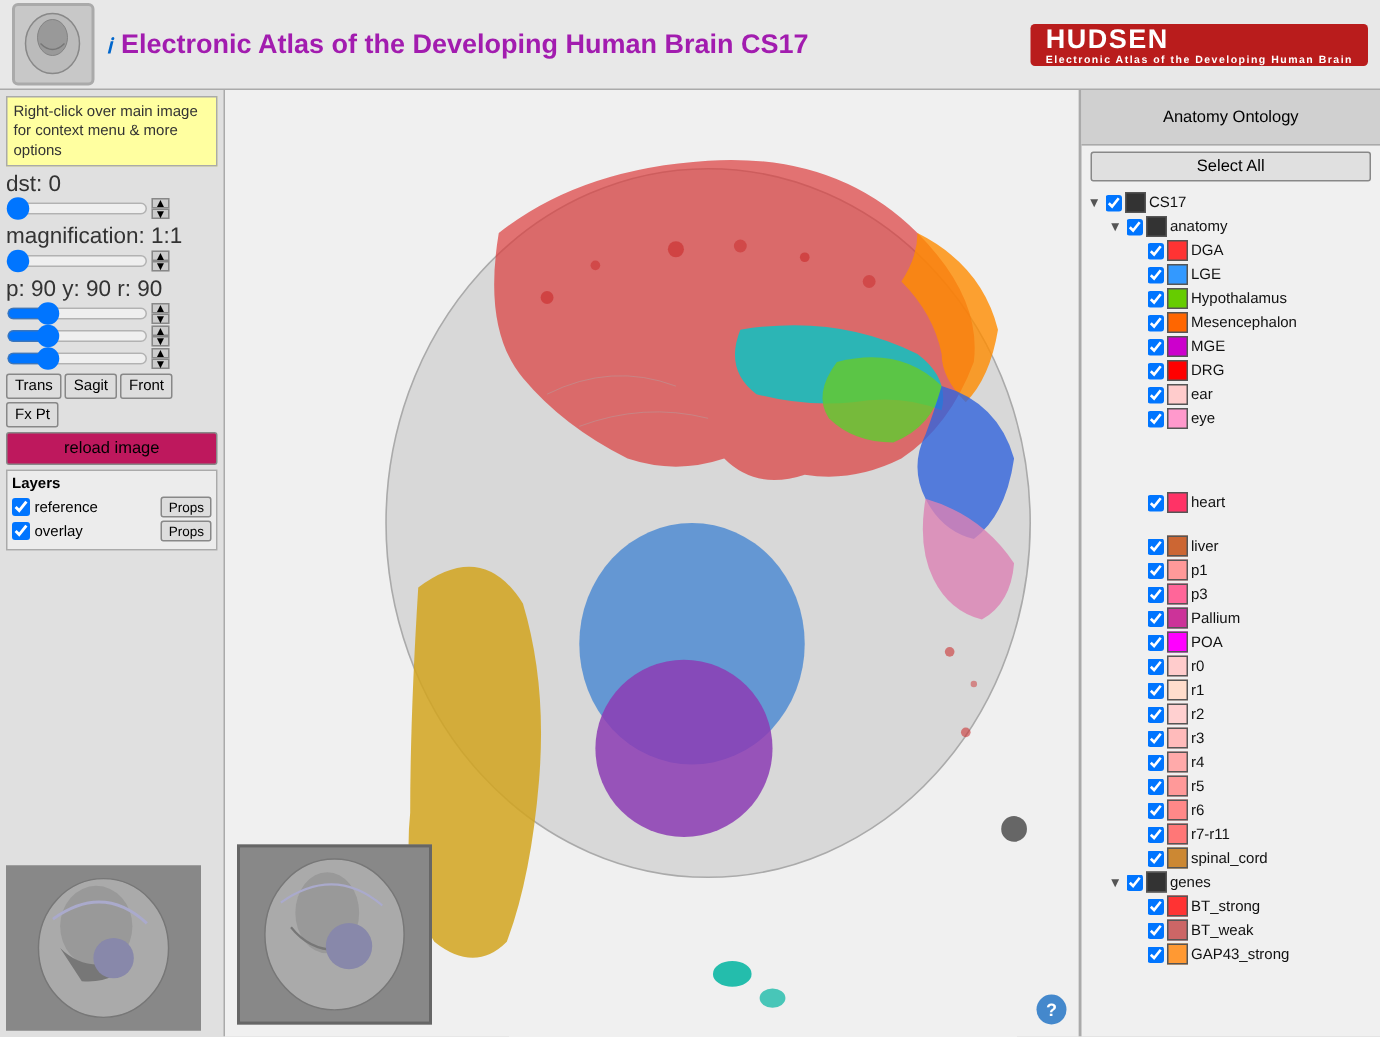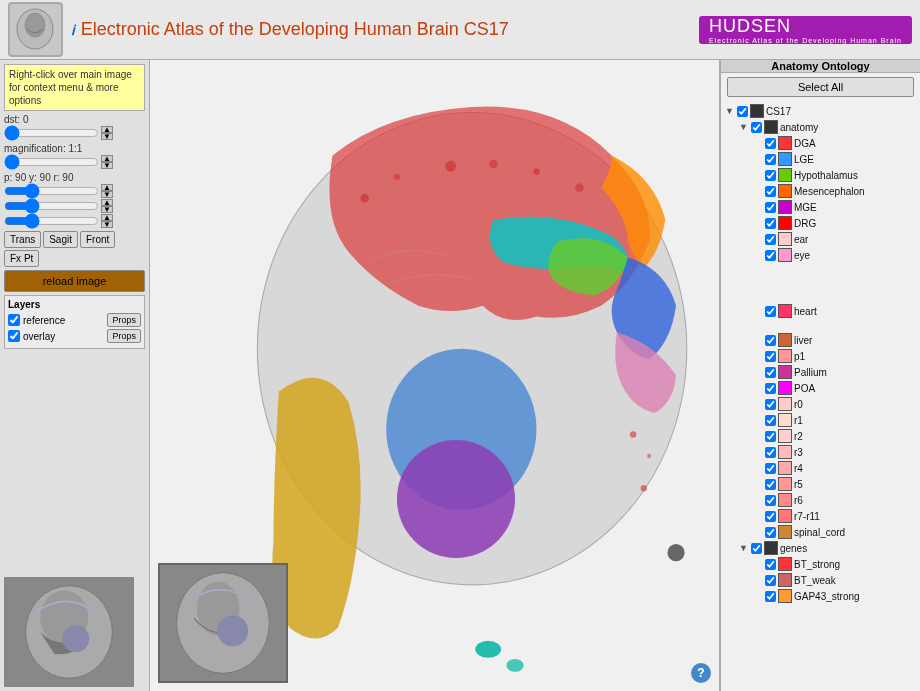--- a/index.html
+++ b/index.html
@@ -3,56 +3,56 @@
   <meta charset="utf-8">
   <style>
     * { box-sizing: border-box; margin: 0; padding: 0; }
     body { font-family: Arial, sans-serif; font-size: 11px; background: #d0d0d0; width: 920px; height: 691px; overflow: hidden; }
 
     
     #header { display: flex; align-items: center; background: #e8e8e8; border-bottom: 1px solid #aaa; padding: 4px 8px; height: 60px; }
     #header-logo { width: 55px; height: 55px; border: 2px solid #aaa; border-radius: 4px; background: #c8c8c8; display: flex; align-items: center; justify-content: center; margin-right: 8px; }
     #header-logo svg { width: 45px; height: 45px; }
     #header-info-icon { color: #0066cc; font-size: 14px; margin-right: 6px; font-style: italic; font-weight: bold; }
-    #header-title { font-size: 18px; font-weight: normal; color: #c2410c; flex: 1; }
-    #hudsen-logo { background: #a21caf; color: white; font-size: 18px; font-weight: normal; padding: 0 10px; border-radius: 3px; letter-spacing: 1px; }
+    #header-title { font-size: 18px; font-weight: bold; color: #a21caf; flex: 1; }
+    #hudsen-logo { background: #b91c1c; color: white; font-size: 18px; font-weight: bold; padding: 0 10px; border-radius: 3px; letter-spacing: 1px; }
     #hudsen-sub { font-size: 7px; color: white; text-align: center; display: block; }
 
     
     #main { display: flex; height: 631px; }
 
     
     #left-panel { width: 150px; background: #e0e0e0; border-right: 1px solid #aaa; padding: 4px; display: flex; flex-direction: column; gap: 3px; }
     #context-hint { background: #ffffa0; border: 1px solid #aaa; padding: 3px 4px; font-size: 10px; color: #333; line-height: 1.3; }
     .slider-group { display: flex; flex-direction: column; gap: 1px; }
-    .slider-label { font-size: 10px; color: #333; }
+    .slider-label { font-size: 15px; color: #333; }
     .slider-row { display: flex; align-items: center; gap: 2px; }
     .slider-row input[type=range] { width: 95px; height: 14px; }
     .slider-arrows { display: flex; flex-direction: column; gap: 0; }
     .slider-arrow { width: 12px; height: 7px; background: #ccc; border: 1px solid #888; font-size: 8px; display: flex; align-items: center; justify-content: center; cursor: pointer; line-height: 1; }
     #view-buttons { display: flex; gap: 2px; flex-wrap: wrap; }
     .view-btn { background: #ddd; border: 1px solid #888; padding: 2px 5px; font-size: 10px; cursor: pointer; border-radius: 2px; }
-    #reload-btn { background: #a16207; border: 1px solid #888; padding: 4px; font-size: 11px; cursor: pointer; text-align: center; border-radius: 2px; width: 100%; }
+    #reload-btn { background: #be185d; border: 1px solid #888; padding: 4px; font-size: 11px; cursor: pointer; text-align: center; border-radius: 2px; width: 100%; }
     #layers-section { border: 1px solid #aaa; background: #ececec; padding: 3px; }
     #layers-title { font-size: 10px; font-weight: bold; margin-bottom: 3px; }
     .layer-row { display: flex; align-items: center; gap: 3px; margin-bottom: 2px; justify-content: space-between; }
     .layer-row input[type=checkbox] { width: 12px; height: 12px; }
     .layer-label { font-size: 10px; flex: 1; }
     .props-btn { background: #ddd; border: 1px solid #888; padding: 1px 4px; font-size: 9px; cursor: pointer; border-radius: 2px; }
     #thumbnail { width: 130px; height: 110px; border: 2px solid #888; background: #888; margin-top: auto; overflow: hidden; position: relative; }
     #thumbnail-canvas { width: 100%; height: 100%; }
 
     
     #image-area { flex: 1; background: #f5f5f5; position: relative; border-right: 1px solid #aaa; overflow: hidden; }
     #brain-svg { width: 100%; height: 100%; }
     #help-icon { position: absolute; bottom: 8px; right: 8px; width: 20px; height: 20px; background: #4488cc; border-radius: 50%; color: white; display: flex; align-items: center; justify-content: center; font-size: 12px; font-weight: bold; cursor: pointer; }
 
     
     #right-panel { width: 200px; background: #f0f0f0; display: flex; flex-direction: column; border-left: 1px solid #aaa; }
-    #ontology-header { background: #d0d0d0; padding: 0 6px; font-size: 11px; font-weight: bold; text-align: center; border-bottom: 1px solid #aaa; }
+    #ontology-header { background: #d0d0d0; padding: 12px 6px; font-size: 11px; font-weight: normal; text-align: center; border-bottom: 1px solid #aaa; }
     #select-all-btn { margin: 4px 6px; padding: 3px 8px; background: #e0e0e0; border: 1px solid #888; font-size: 11px; cursor: pointer; border-radius: 2px; display: block; width: calc(100% - 12px); text-align: center; }
     #ontology-tree { flex: 1; overflow-y: scroll; padding: 2px 4px; }
     .tree-item { display: flex; align-items: center; gap: 2px; padding: 1px 0; cursor: default; }
     .tree-item input[type=checkbox] { width: 11px; height: 11px; flex-shrink: 0; }
     .color-box { width: 14px; height: 14px; flex-shrink: 0; border: 1px solid #555; }
     .tree-item-label { font-size: 10px; color: #111; }
     .expand-icon { font-size: 9px; color: #555; margin-right: 1px; cursor: pointer; }
   </style>
 </head>
 <body>
@@ -296,20 +296,26 @@
         </div>
         <div class="tree-item" style="padding-left: 28px;">
           <span style="width: 10px; display: inline-block;"></span>
           <input type="checkbox" checked="" style="">
           <div class="color-box" style="background-color: rgb(255, 153, 153);"></div>
           <span class="tree-item-label">p1</span>
         </div>
         <div class="tree-item" style="padding-left: 28px;">
           <span style="width: 10px; display: inline-block;"></span>
           <input type="checkbox" checked="" style="">
+          <div class="color-box" style="background-color: rgb(255, 102, 153);"></div>
+          <span class="tree-item-label">p3</span>
+        </div>
+        <div class="tree-item" style="padding-left: 28px;">
+          <span style="width: 10px; display: inline-block;"></span>
+          <input type="checkbox" checked="" style="">
           <div class="color-box" style="background-color: rgb(204, 51, 153);"></div>
           <span class="tree-item-label">Pallium</span>
         </div>
         <div class="tree-item" style="padding-left: 28px;">
           <span style="width: 10px; display: inline-block;"></span>
           <input type="checkbox" checked="" style="">
           <div class="color-box" style="background-color: rgb(255, 0, 255);"></div>
           <span class="tree-item-label">POA</span>
         </div>
         <div class="tree-item" style="padding-left: 28px; align-items: center;">

